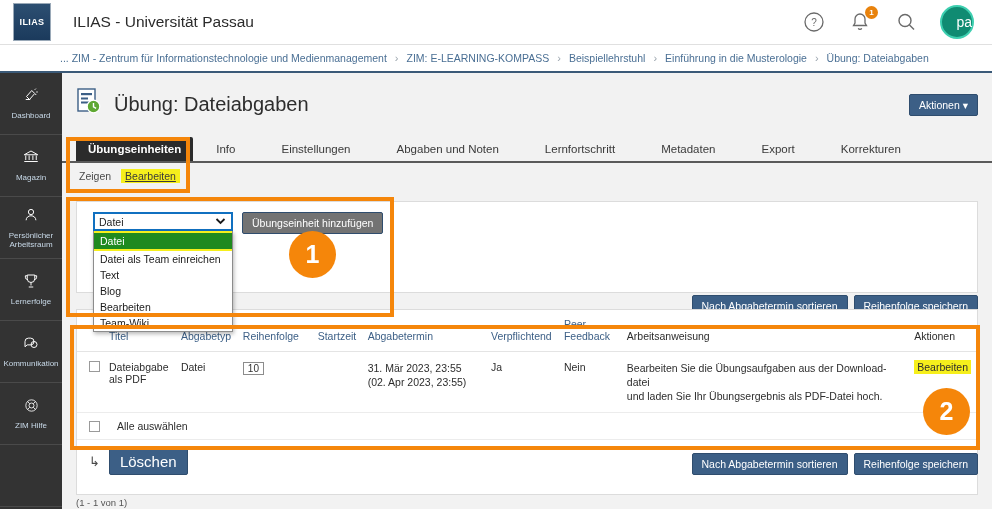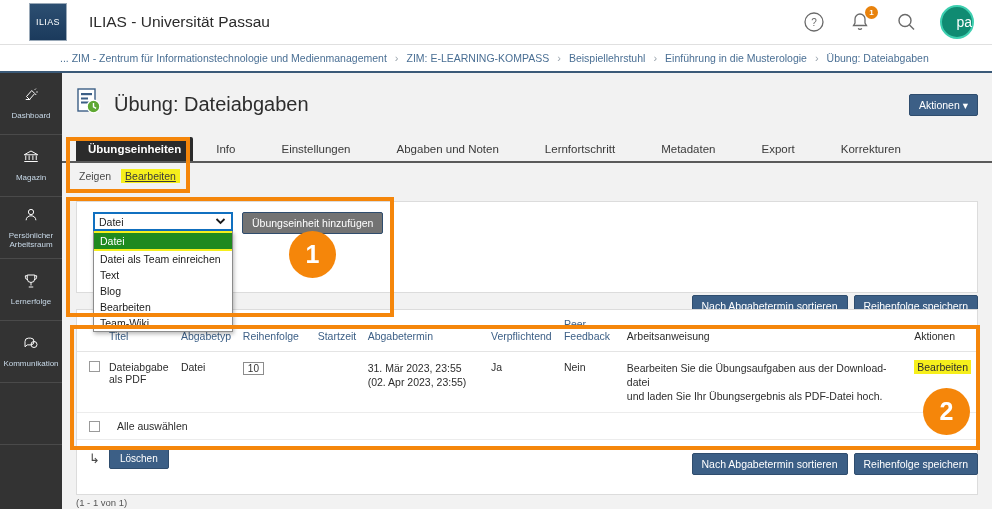--- a/index.html
+++ b/index.html
@@ -12,25 +12,25 @@
   }
   #root { position: relative; width: 992px; height: 509px; background:#fff; }
 
   
   .topbar {
     position: absolute; left:0; top:0; width:992px; height:45px;
     background:#ffffff; border-bottom:1px solid #e0e0e0;
     display:flex; align-items:center;
   }
   .logo-box {
-    width:38px; height:38px; margin-left:29px;
+    width:38px; height:38px; margin-left:13px;
     background: linear-gradient(180deg,#2d4f72 0%,#1b3a5c 100%);
     border:1px solid #9aa9b8;
     display:flex; align-items:center; justify-content:center;
-    color:#fff; font-size:9px; font-weight:normal; letter-spacing:.4px;
+    color:#fff; font-size:9px; font-weight:bold; letter-spacing:.4px;
   }
   .app-title {
     margin-left:22px; font-size:15.5px; color:#2b2b2b; font-weight:normal;
   }
   .top-icons {
     margin-left:auto; display:flex; align-items:center; gap:22px;
     padding-right:18px;
   }
   .ic { width:24px; height:24px; color:#6a6a6a; position:relative; cursor:pointer; }
   .ic svg { display:block; }
@@ -185,21 +185,21 @@
     cursor:pointer; white-space:nowrap;
   }
   .allsel-row {
     display:flex; align-items:center; gap:17px; padding:7px 4px 7px 12px;
     font-size:10.5px; color:#2d2d2d; border-bottom:1px solid #ececec;
   }
   .del-row { display:flex; align-items:center; gap:9px; padding:8px 12px; }
   .arrow-gl { font-size:13px; color:#4a4a4a; }
   .del-btn {
     background:#3c5f86; color:#fff; border:1px solid #2f4d6e;
-    font-size:10px; padding:4px 10px; border-radius:2px; cursor:pointer;
+    font-size:15px; padding:4px 10px; border-radius:2px; cursor:pointer;
   }
   .count-txt { position:absolute; left:14px; top:424px; font-size:9.5px; color:#555; }
 
   
   .ann {
     position:absolute; border:4px solid #f5860a; pointer-events:none; z-index:60;
   }
   .badge {
     position:absolute; border-radius:50%; background:#f5860a; color:#fff;
     display:flex; align-items:center; justify-content:center;
@@ -295,20 +295,30 @@
       <span class="side-label">Lernerfolge</span>
     </div>
     <div class="side-item">
       <span class="sv">
         <svg width="20" height="18" viewBox="0 0 24 24" fill="none" stroke="#ffffff" stroke-width="1.3">
           <path d="M4 10a4.5 4.5 0 0 1 4.5-4.5h3A4.5 4.5 0 0 1 16 10a4.5 4.5 0 0 1-4.5 4.5H7L4 17v-7z"></path>
           <circle cx="16" cy="14" r="4"></circle>
         </svg>
       </span>
       <span class="side-label">Kommunikation</span>
+    </div>
+    <div class="side-item">
+      <span class="sv">
+        <svg width="19" height="17" viewBox="0 0 24 24" fill="none" stroke="#ffffff" stroke-width="1.2">
+          <circle cx="12" cy="12" r="8"></circle>
+            <circle cx="12" cy="12" r="3.5"></circle>
+          <path d="M6.4 6.4l3.1 3.1M17.6 6.4l-3.1 3.1M6.4 17.6l3.1-3.1M17.6 17.6l-3.1-3.1"></path>
+        </svg>
+      </span>
+      <span class="side-label">ZIM Hilfe</span>
     </div>
     <div class="side-filler"></div>
   </div>
 
   <div class="content">
 
     <div class="page-head">
       <span>
         <svg width="26" height="30" viewBox="0 0 26 30">
           <rect x="2" y="2" width="17" height="22" fill="#ffffff" stroke="#3c5f86" stroke-width="1.4"></rect>

